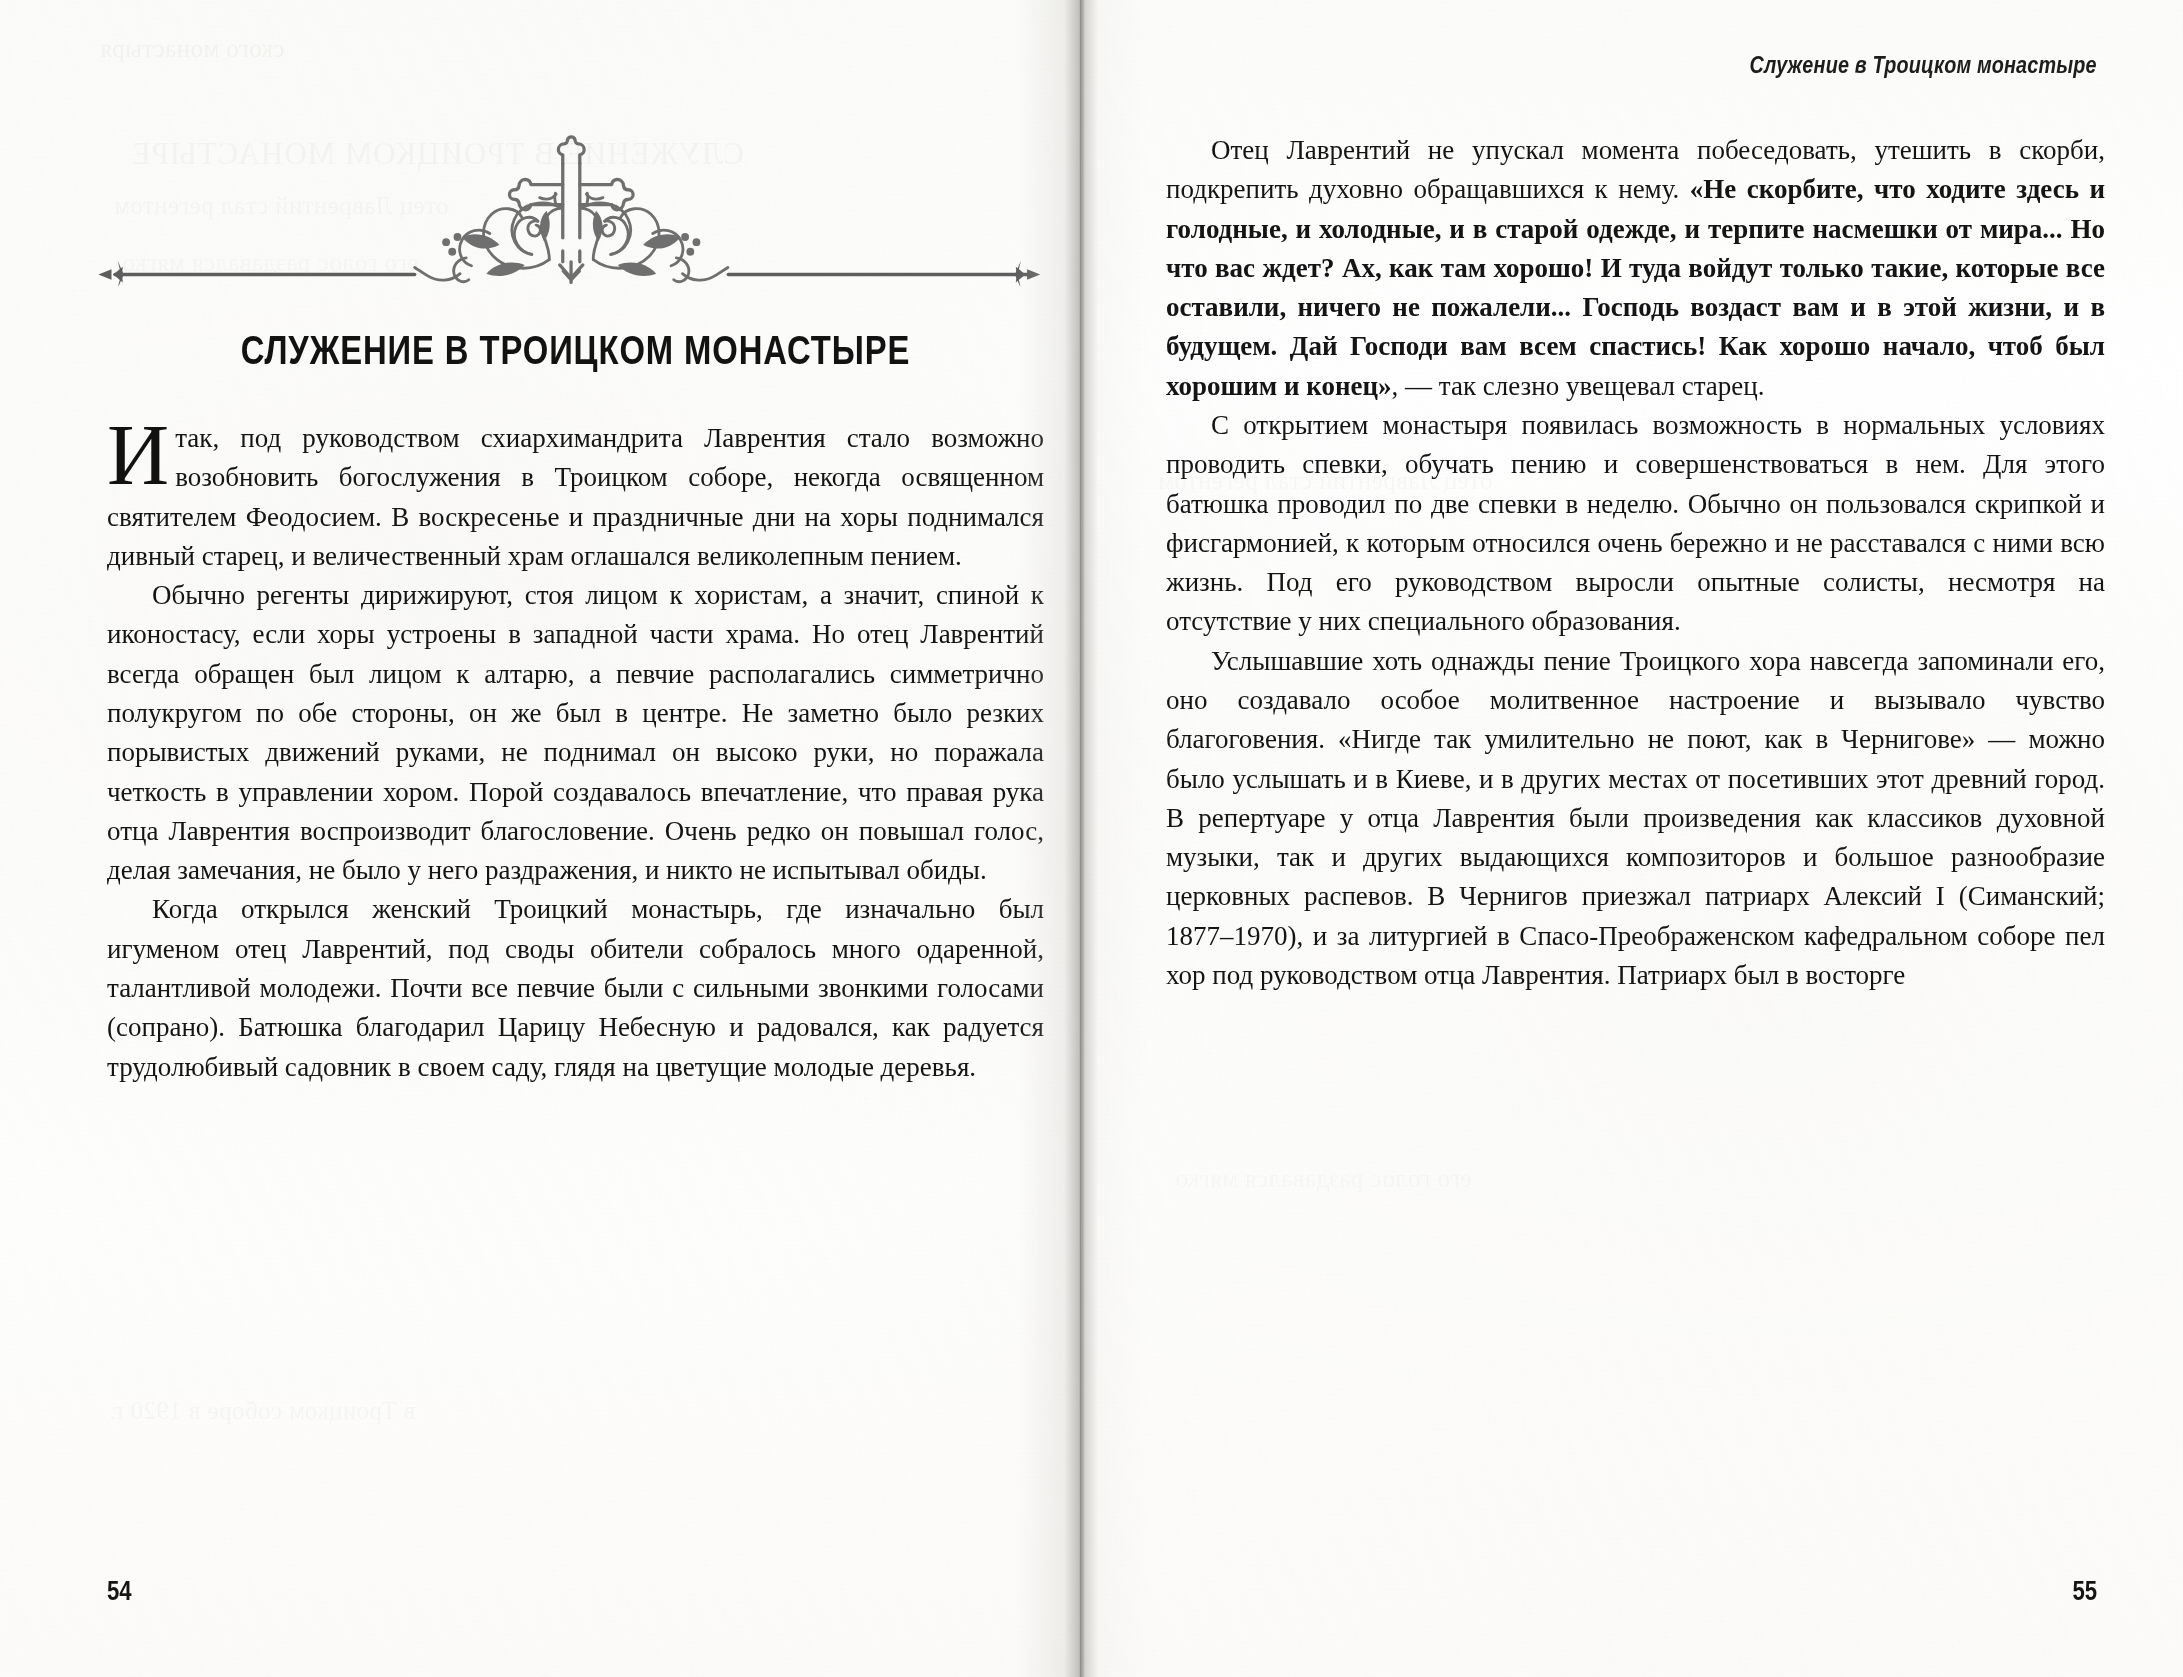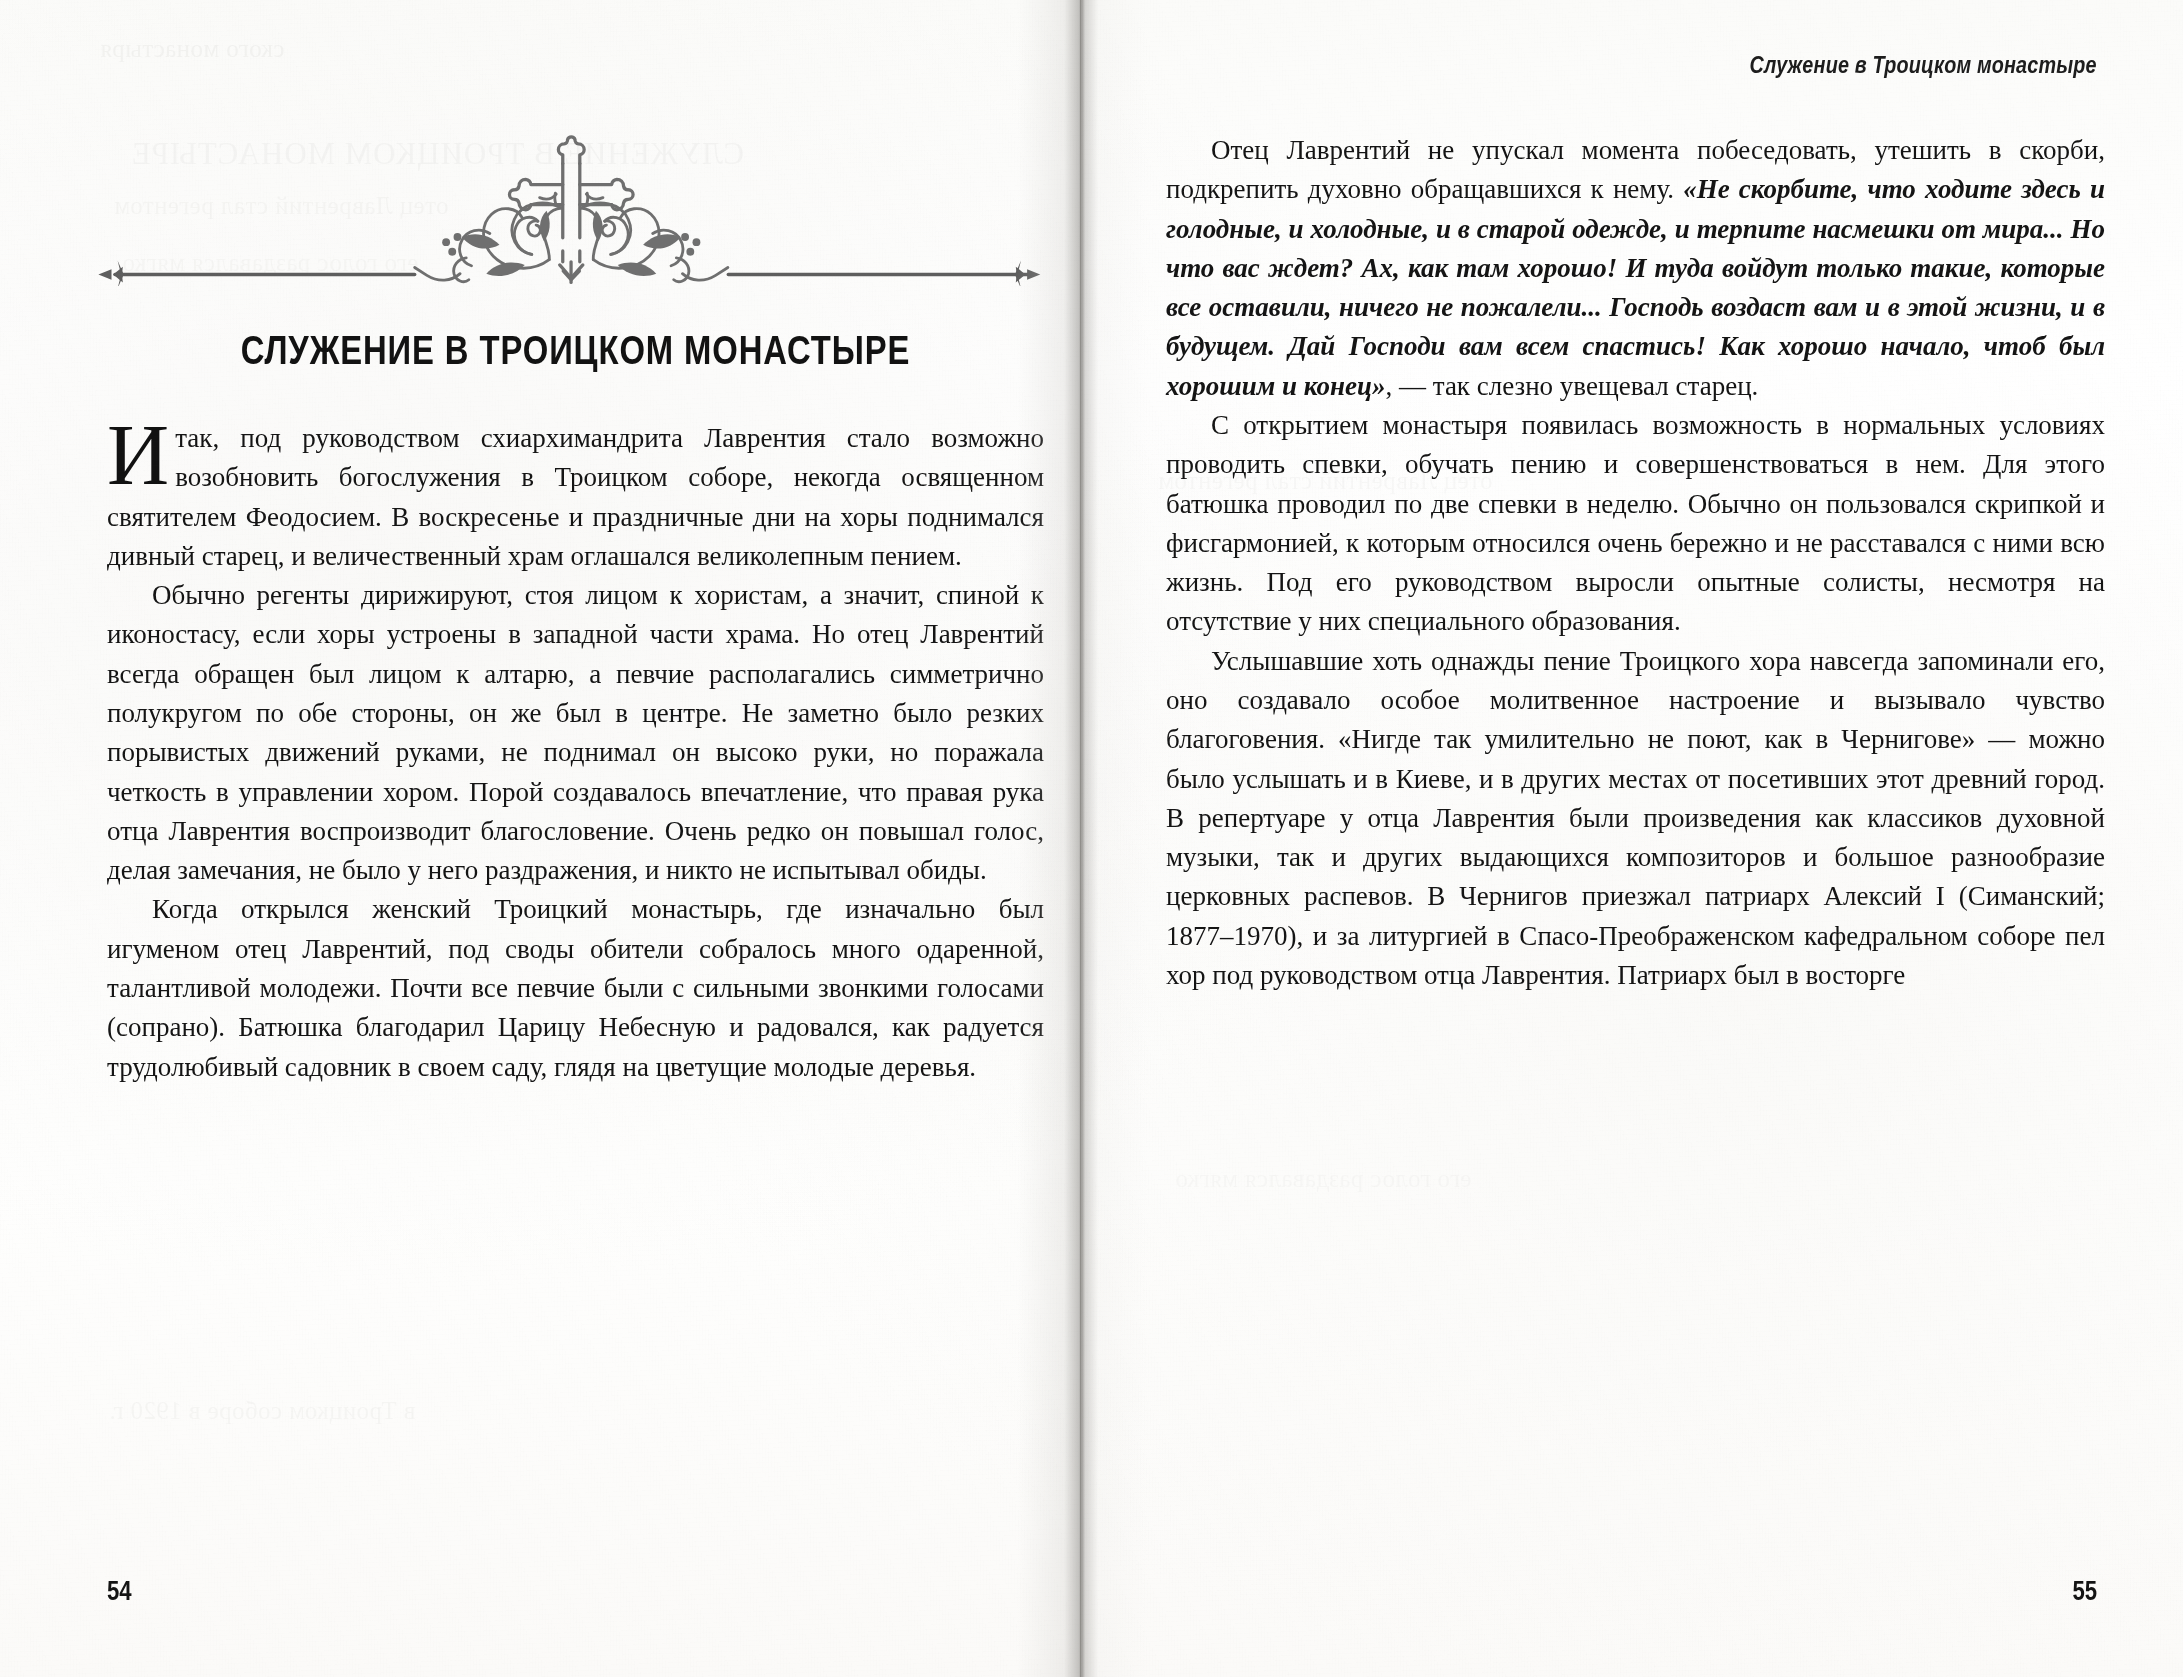--- a/index.html
+++ b/index.html
@@ -102,21 +102,20 @@
     font-size: 86px;
     line-height: 0.78;
     font-weight: 400;
     margin: 2.6px 6.1px -1.7px 0;
     color: #111;
   }
 
   
   .elder-quote {
     font-weight: 700;
-    font-style: italic;
   }
 
   
   .running-head {
     position: absolute;
     top: 52px;
     right: 87px;
     font-family: "Liberation Sans Narrow", "Liberation Sans", sans-serif;
     font-style: italic;
     font-weight: 600;

